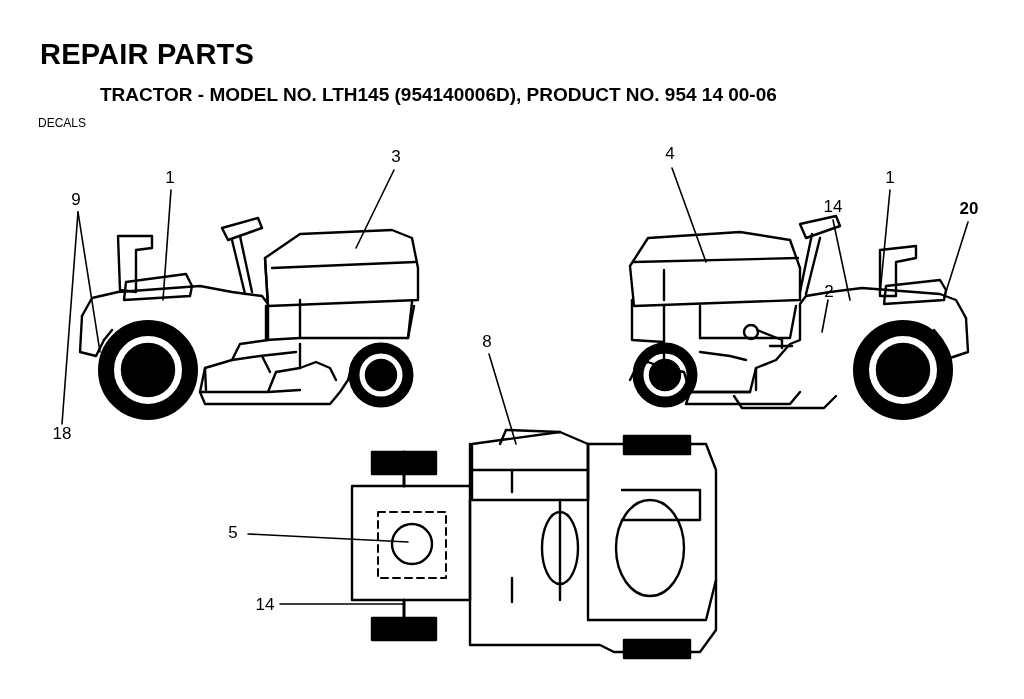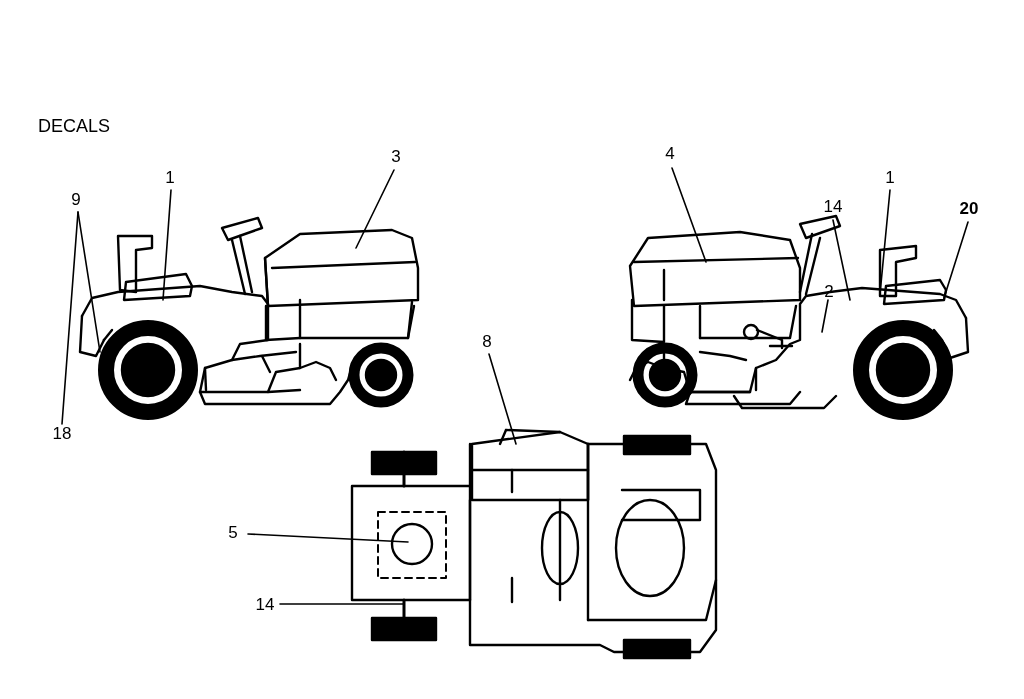--- a/index.html
+++ b/index.html
@@ -31,21 +31,21 @@
     left: 100px;
     top: 84px;
     font-size: 19px;
     font-weight: bold;
     white-space: nowrap;
   }
   .section-label {
     position: absolute;
     left: 38px;
     top: 116px;
-    font-size: 18px;
+    font-size: 12px;
     font-weight: normal;
   }
   #art {
     position: absolute;
     left: 0;
     top: 0;
     width: 1024px;
     height: 699px;
   }
   .callout {
@@ -56,20 +56,22 @@
     text-align: center;
     width: 24px;
     margin-left: -12px;
   }
 </style>
 </head>
 <body>
 
 <div id="page">
 
+  <div class="title">REPAIR PARTS</div>
+  <div class="subtitle">TRACTOR - MODEL NO. LTH145 (954140006D), PRODUCT NO. 954 14 00-06</div>
   <div class="section-label">DECALS</div>
 
   <svg id="art" viewBox="0 0 1024 699">
     <g fill="none" stroke="#000" stroke-width="2.4" stroke-linejoin="round" stroke-linecap="round">
 
       <path d="M265 258 L300 234 L392 230 L412 238 L418 268 L418 300 L268 306 Z"></path>
       <path d="M265 258 L268 306"></path>
       <path d="M272 268 L415 262"></path>
       <path d="M300 300 L300 338 L408 338 L412 302"></path>
       <path d="M300 338 L266 340 L266 306"></path>

